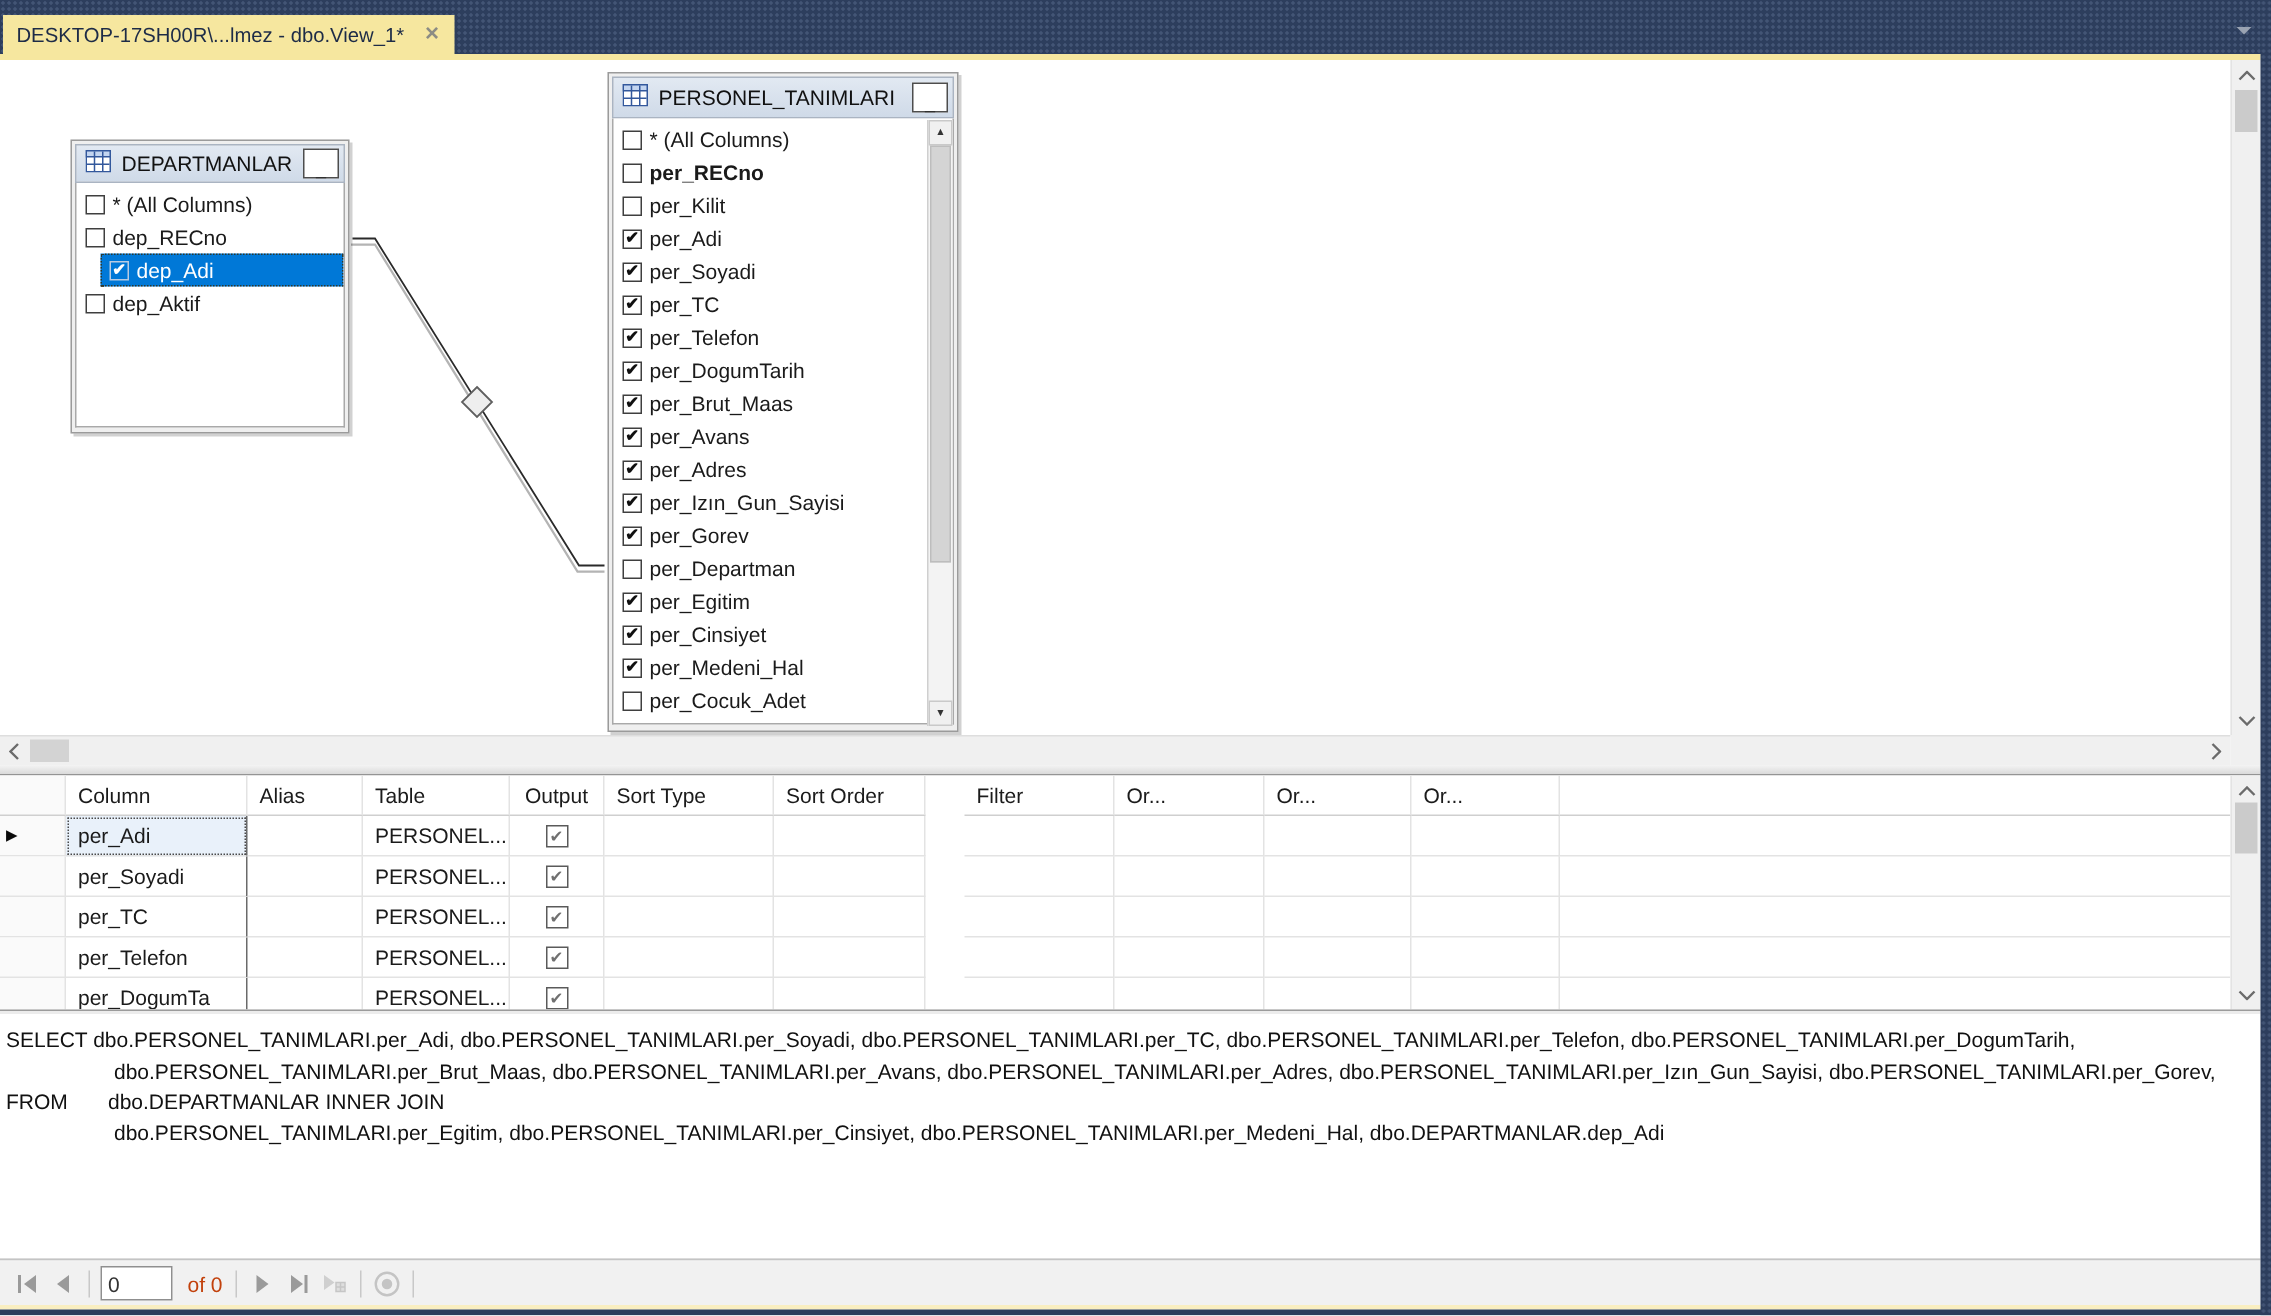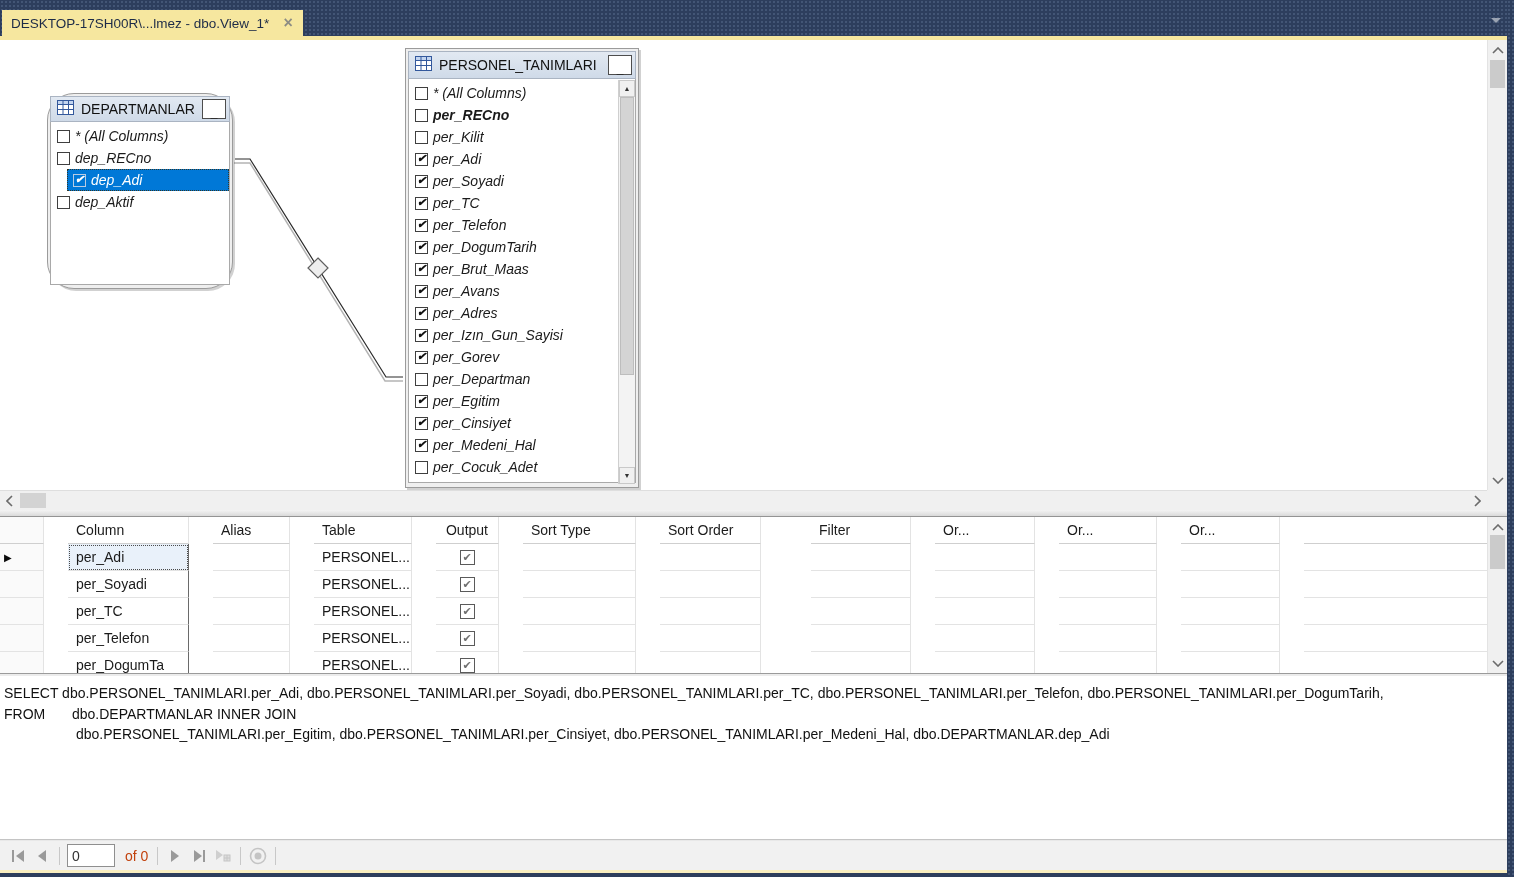--- a/index.html
+++ b/index.html
@@ -28,21 +28,21 @@
   .diagram-content { position:absolute; left:0; top:0; width:1487px; height:450px; overflow:hidden; }
   .join-svg { position:absolute; left:0; top:0; pointer-events:none; }
 
   .twin { position:absolute; background:#efefef; border:1px solid #9b9b9b; padding:2px; box-shadow:2px 2px 0 rgba(0,0,0,.18); }
   .twin-title { height:26px; background:linear-gradient(#e2e9f2,#cfdae8); border:1px solid #aab4c2; display:flex;
                 align-items:center; padding:0 3px 0 6px; }
   .twin-name { flex:1; margin-left:7px; font-size:14px; color:#111; white-space:nowrap; overflow:hidden; }
   .twin-min { width:24px; height:20px; background:#fff; border:1px solid #4d4d4d; display:flex; align-items:flex-end;
               justify-content:center; font-weight:bold; font-size:12px; line-height:9px; color:#111; }
   .twin-list { position:relative; background:#fff; border:1px solid #a9a9a9; border-top:none; overflow:hidden; padding-top:3px; }
-  .titem { height:22px; display:flex; align-items:center; padding-left:6px; white-space:nowrap;font-style:italic; }
+  .titem { height:22px; display:flex; align-items:center; padding-left:6px; white-space:nowrap; }
   .cb { flex:0 0 13px; width:13px; height:13px; border:1px solid #3f3f3f; background:#fff; margin-right:5px;
         display:inline-flex; align-items:center; justify-content:center; font-size:11px; color:#101010; }
   .cb.checked::before { content:"✔"; font-weight:bold; margin-top:-1px; }
   .titem-label { font-size:14px; }
   .titem-label.bold { font-weight:bold; }
   .titem.selected { background:#0078d7; outline:1px dotted rgba(60,40,0,.8); outline-offset:-1px;margin-left:16px; }
   .titem.selected .titem-label { color:#fff; }
   .titem.selected .cb { background:transparent; border-color:#b9cbe2; color:#fff; }
 
   
@@ -66,21 +66,21 @@
 
   
   .splitter1 { position:absolute; left:0; top:510px; width:1507px; height:7px; background:linear-gradient(#f4f4f4,#dadada);
                border-bottom:1px solid #949494; }
   .splitter2 { position:absolute; left:0; top:673px; width:1507px; height:3px; background:#ececec; border-top:1px solid #9b9b9b; }
   .splitter3 { position:absolute; left:0; top:839px; width:1507px; height:2px; background:#e8e8e8; border-top:1px solid #c4c4c4; }
 
   
   .gridpane { position:absolute; left:0; top:517px; width:1507px; height:156px; background:#fff; overflow:hidden; }
   .grid-inner { position:absolute; left:0; top:0; width:1487px; height:156px; overflow:hidden; }
-  .ghead, .grow { display:flex; height:27px;gap:24px; }
+  .ghead, .grow { display:flex; height:27px; }
   .gh { display:flex; align-items:center; padding-left:8px; border-right:1px solid #e3e3e3; border-bottom:1px solid #cfcfcf;
         font-size:14px; color:#1b1b1b; white-space:nowrap; overflow:hidden; flex:0 0 auto; }
   .gc { display:flex; align-items:center; padding-left:8px; border-right:1px solid #e3e3e3; border-bottom:1px solid #e3e3e3;
         font-size:14px; white-space:nowrap; overflow:hidden; flex:0 0 auto; }
   .w-sel { width:44px; padding-left:4px; background:#fafafa; }
   .w-col { width:121px; } .w-alias { width:77px; } .w-table { width:98px; } .w-out { width:63px; justify-content:center; padding-left:0; }
   .w-st { width:113px; } .w-so { width:101px; } .w-f { width:100px;margin-left:26px; } .w-or1 { width:100px; } .w-or2 { width:98px; } .w-or3 { width:99px; }
   .w-fill { flex:1 1 auto; border-right:none; }
   .grow .w-col { border-right:1px solid #6a6a6a; }
   .gc.cellfocus { background:#e9f1fa; outline:1px dotted #4a4a4a; outline-offset:-2px; }
@@ -126,21 +126,21 @@
 
   <div class="diagram">
     <div class="diagram-content">
 
       <svg class="join-svg" width="1487" height="450">
         <polyline points="234,123 250,123 385,341 403,341" fill="none" stroke="#b4b4b4" stroke-width="1.5"></polyline>
         <polyline points="235,119 250,119 386,337 403,337" fill="none" stroke="#2a2a2a" stroke-width="1.2"></polyline>
         <polygon points="318,218 328,228 318,238 308,228" fill="#eeeeee" stroke="#5f5f5f" stroke-width="1.2"></polygon>
       </svg>
 
-      <div class="twin" style="left:47px; top:53px; width:186px; height:196px;border-radius:27px;">
+      <div class="twin" style="left:47px; top:53px; width:186px; height:196px;">
         <div class="twin-title">
           <span>
             <svg width="17" height="15">
                 <rect x="0.5" y="0.5" width="16" height="14" fill="#fff" stroke="#33589c"></rect>
               <rect x="0.5" y="0.5" width="16" height="4" fill="#c3d5f0" stroke="#33589c"></rect>
               <line x1="6" y1="1" x2="6" y2="14" stroke="#33589c"></line>
                 <line x1="11.5" y1="1" x2="11.5" y2="14" stroke="#33589c"></line>
               <line x1="1" y1="9.5" x2="16" y2="9.5" stroke="#33589c"></line>
               </svg>
           </span>
@@ -534,20 +534,21 @@
       </div>
     </div>
   </div>
 
   <div class="splitter2"></div>
 
   <div class="sqlpane">
 
       <div class="sqlline"><span class="kw"></span><span>SELECT dbo.PERSONEL_TANIMLARI.per_Adi, dbo.PERSONEL_TANIMLARI.per_Soyadi, dbo.PERSONEL_TANIMLARI.per_TC, dbo.PERSONEL_TANIMLARI.per_Telefon, dbo.PERSONEL_TANIMLARI.per_DogumTarih,</span></div>
 
+      <div class="sqlline indent"><span class="kw"></span><span>dbo.PERSONEL_TANIMLARI.per_Brut_Maas, dbo.PERSONEL_TANIMLARI.per_Avans, dbo.PERSONEL_TANIMLARI.per_Adres, dbo.PERSONEL_TANIMLARI.per_Izın_Gun_Sayisi, dbo.PERSONEL_TANIMLARI.per_Gorev,</span></div>
 
       <div class="sqlline"><span class="kw">FROM</span><span>dbo.DEPARTMANLAR INNER JOIN</span></div>
 
       <div class="sqlline indent"><span class="kw"></span><span>dbo.PERSONEL_TANIMLARI.per_Egitim, dbo.PERSONEL_TANIMLARI.per_Cinsiyet, dbo.PERSONEL_TANIMLARI.per_Medeni_Hal, dbo.DEPARTMANLAR.dep_Adi</span></div>
 
     </div>
 
   <div class="splitter3"></div>
 
   <div class="navbar">

